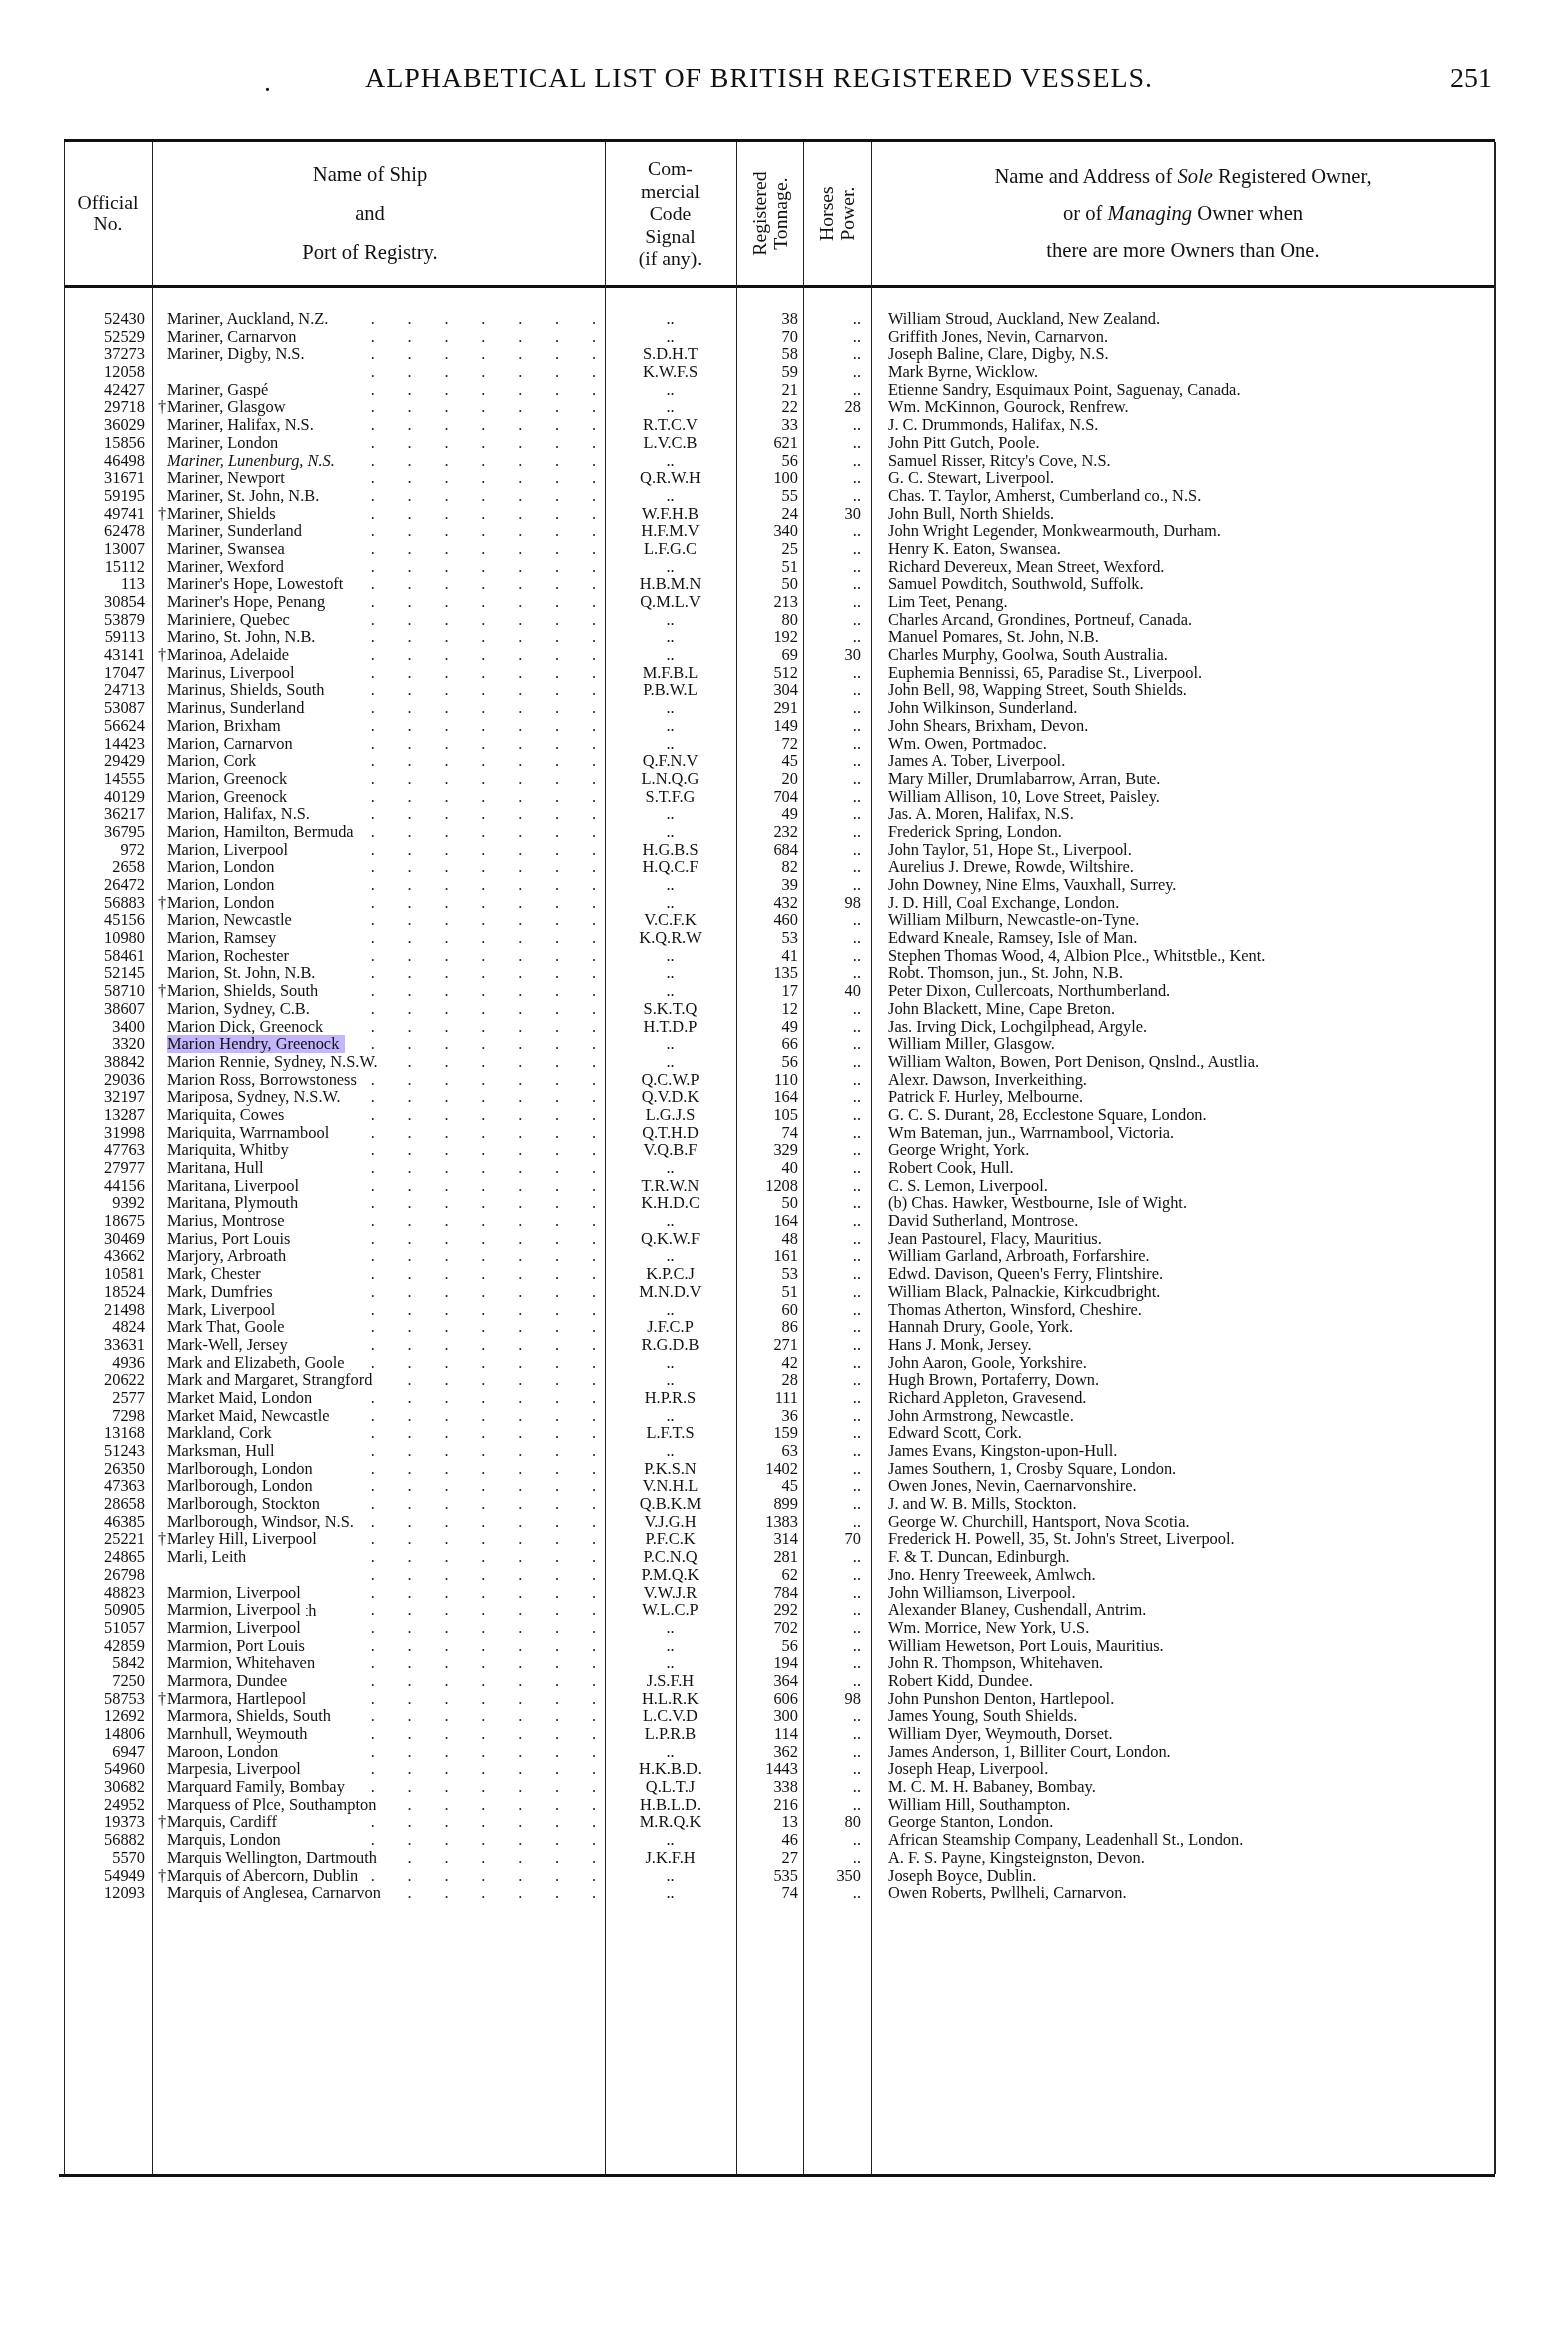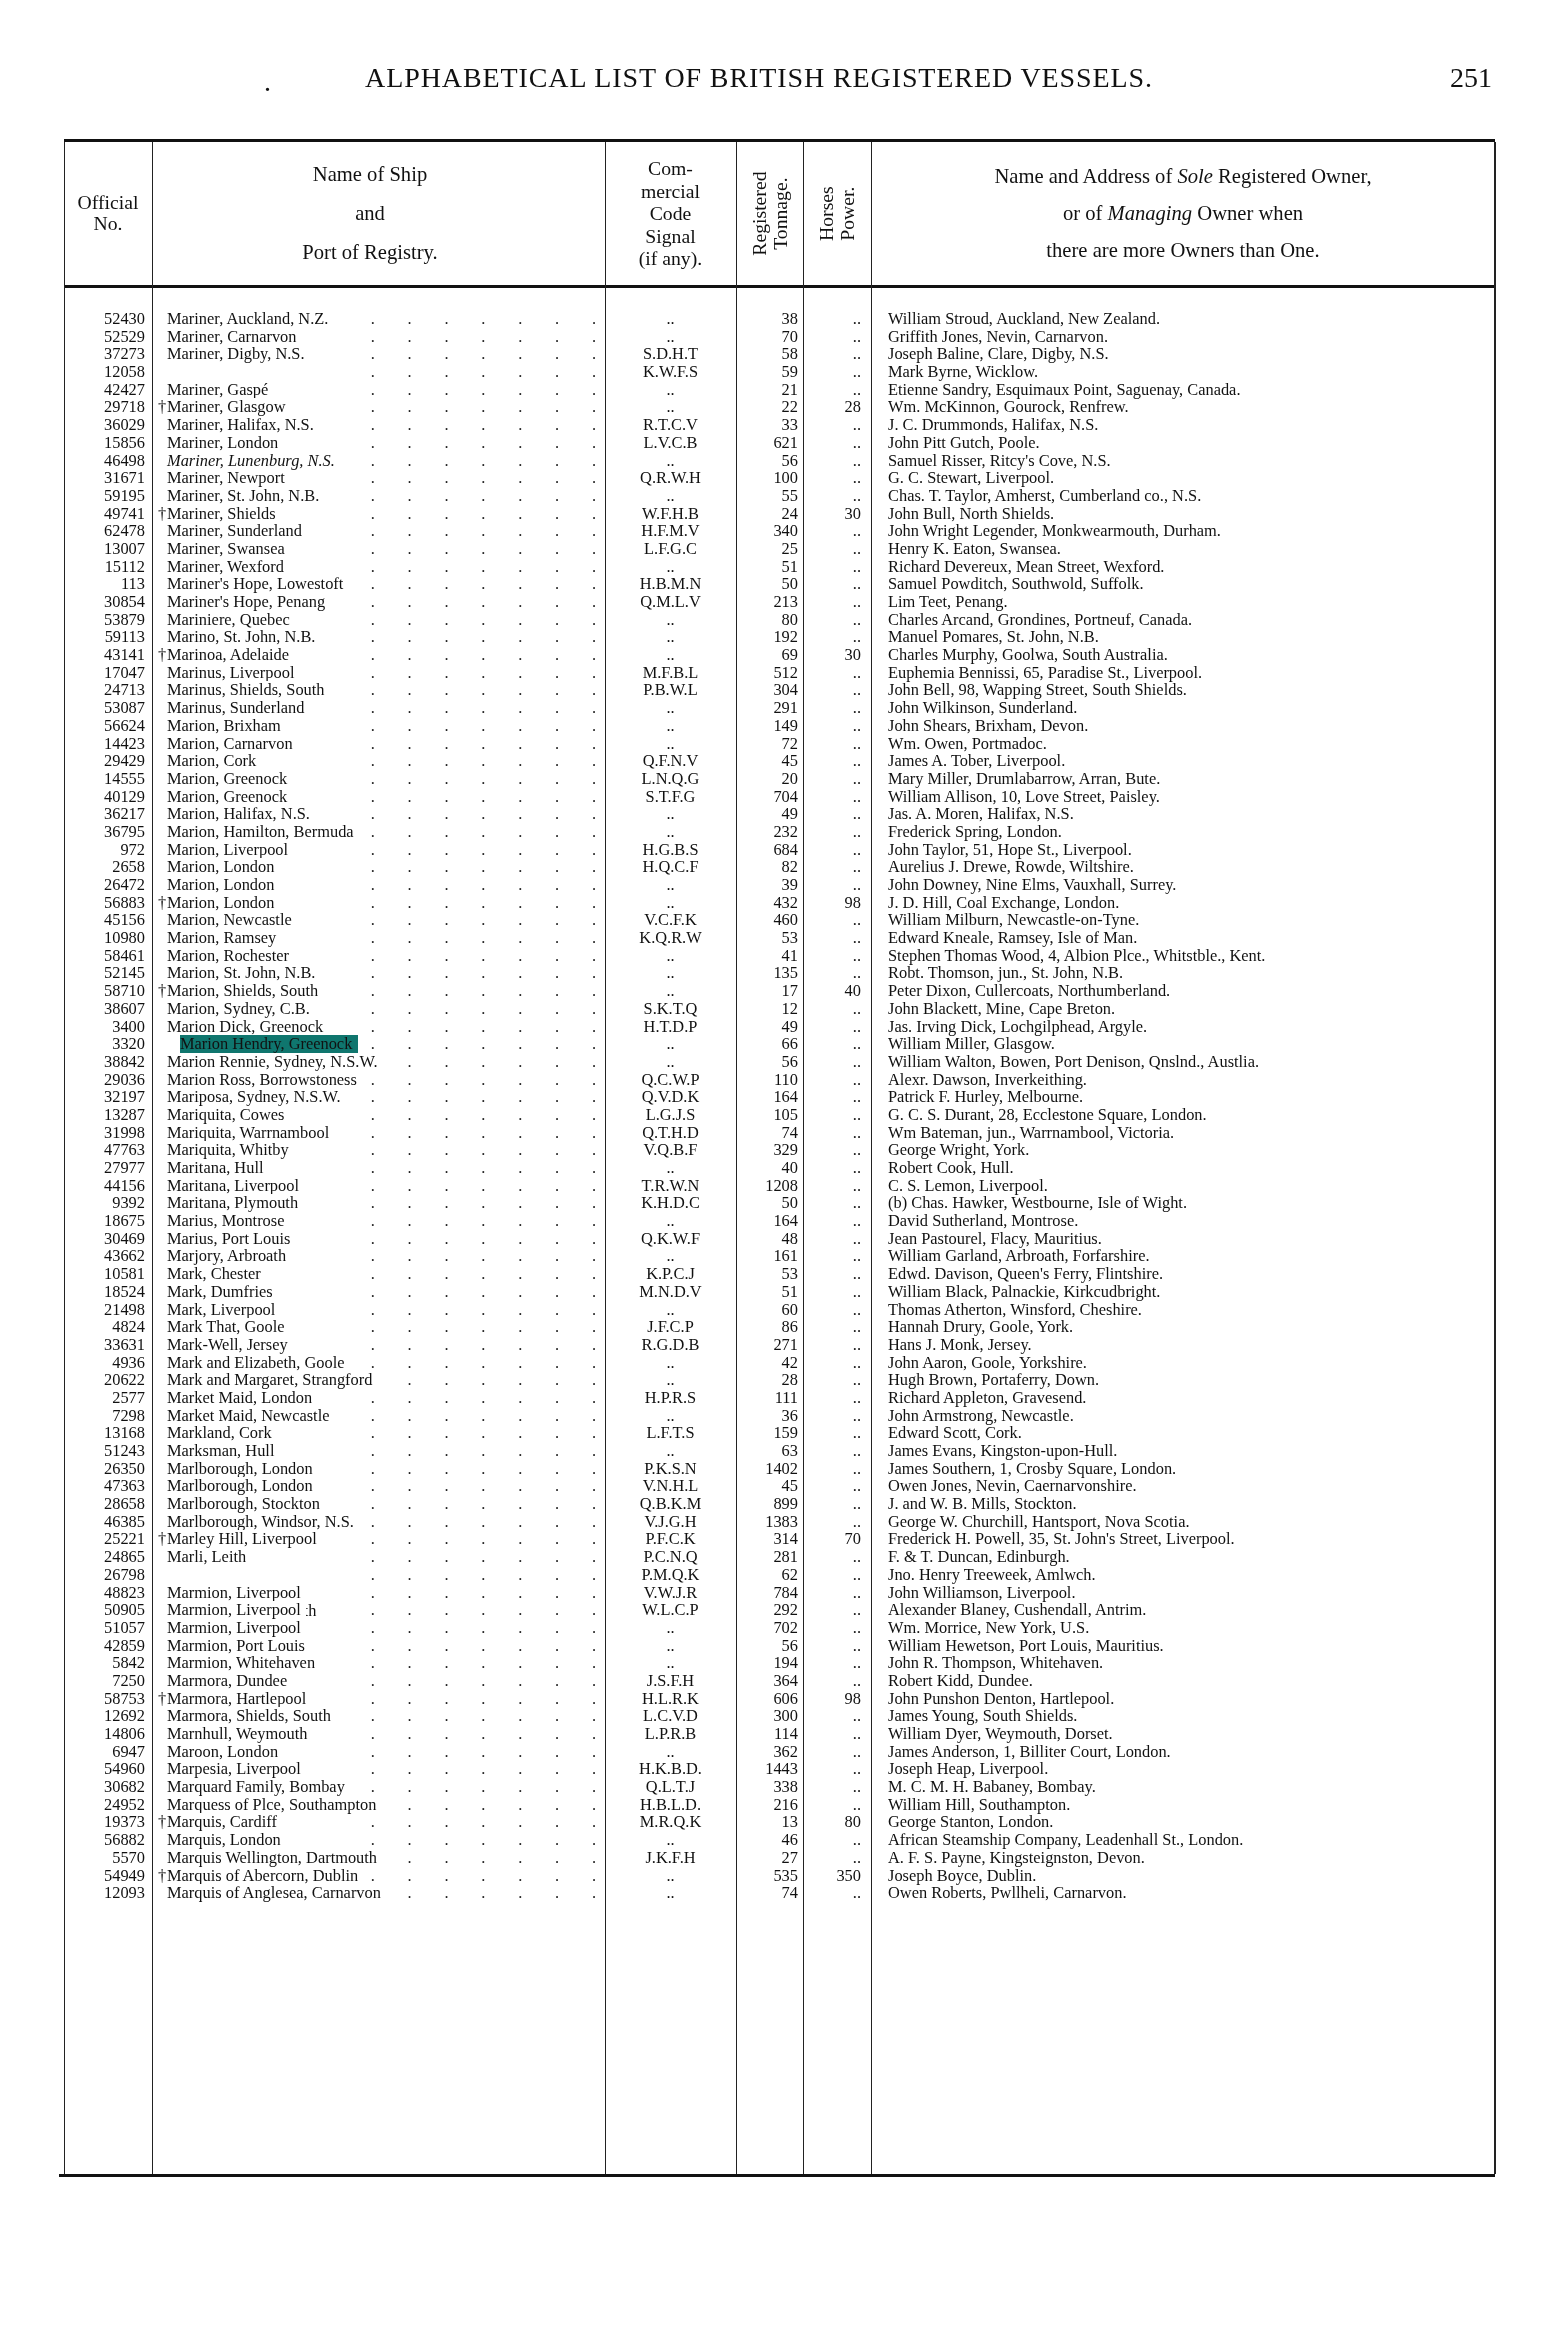--- a/index.html
+++ b/index.html
@@ -507,21 +507,21 @@
         <span class="c-name" style="background: rgb(255, 255, 255); padding-right: 5.6px;">Marion Dick, Greenock</span>
         <span class="c-code">H.T.D.P</span>
         <span class="c-ton">49</span>
         <span class="c-hp">..</span>
         <span class="c-owner">Jas. Irving Dick, Lochgilphead, Argyle.</span>
       </div>
       <div class="row">
         <span class="dotsfill" style="text-align: right; letter-spacing: 0px; color: rgb(34, 34, 34);">.  .  .  .  .  .  .</span>
         <span class="c-off">3320</span>
         <span class="c-dag"></span>
-        <span class="c-name" style="background: #0f766e; padding-right: 5.6px; margin-left: 13px;">Marion Hendry, Greenock</span>
+        <span class="c-name" style="background: #c4b5fd; padding-right: 5.6px;">Marion Hendry, Greenock</span>
         <span class="c-code">..</span>
         <span class="c-ton">66</span>
         <span class="c-hp">..</span>
         <span class="c-owner">William Miller, Glasgow.</span>
       </div>
       <div class="row">
         <span class="dotsfill" style="text-align: right; letter-spacing: 0px; color: rgb(34, 34, 34);">.  .  .  .  .  .  .</span>
         <span class="c-off">38842</span>
         <span class="c-dag"></span>
         <span class="c-name" style="background: rgb(255, 255, 255); padding-right: 5.6px;">Marion Rennie, Sydney, N.S.W.</span>

